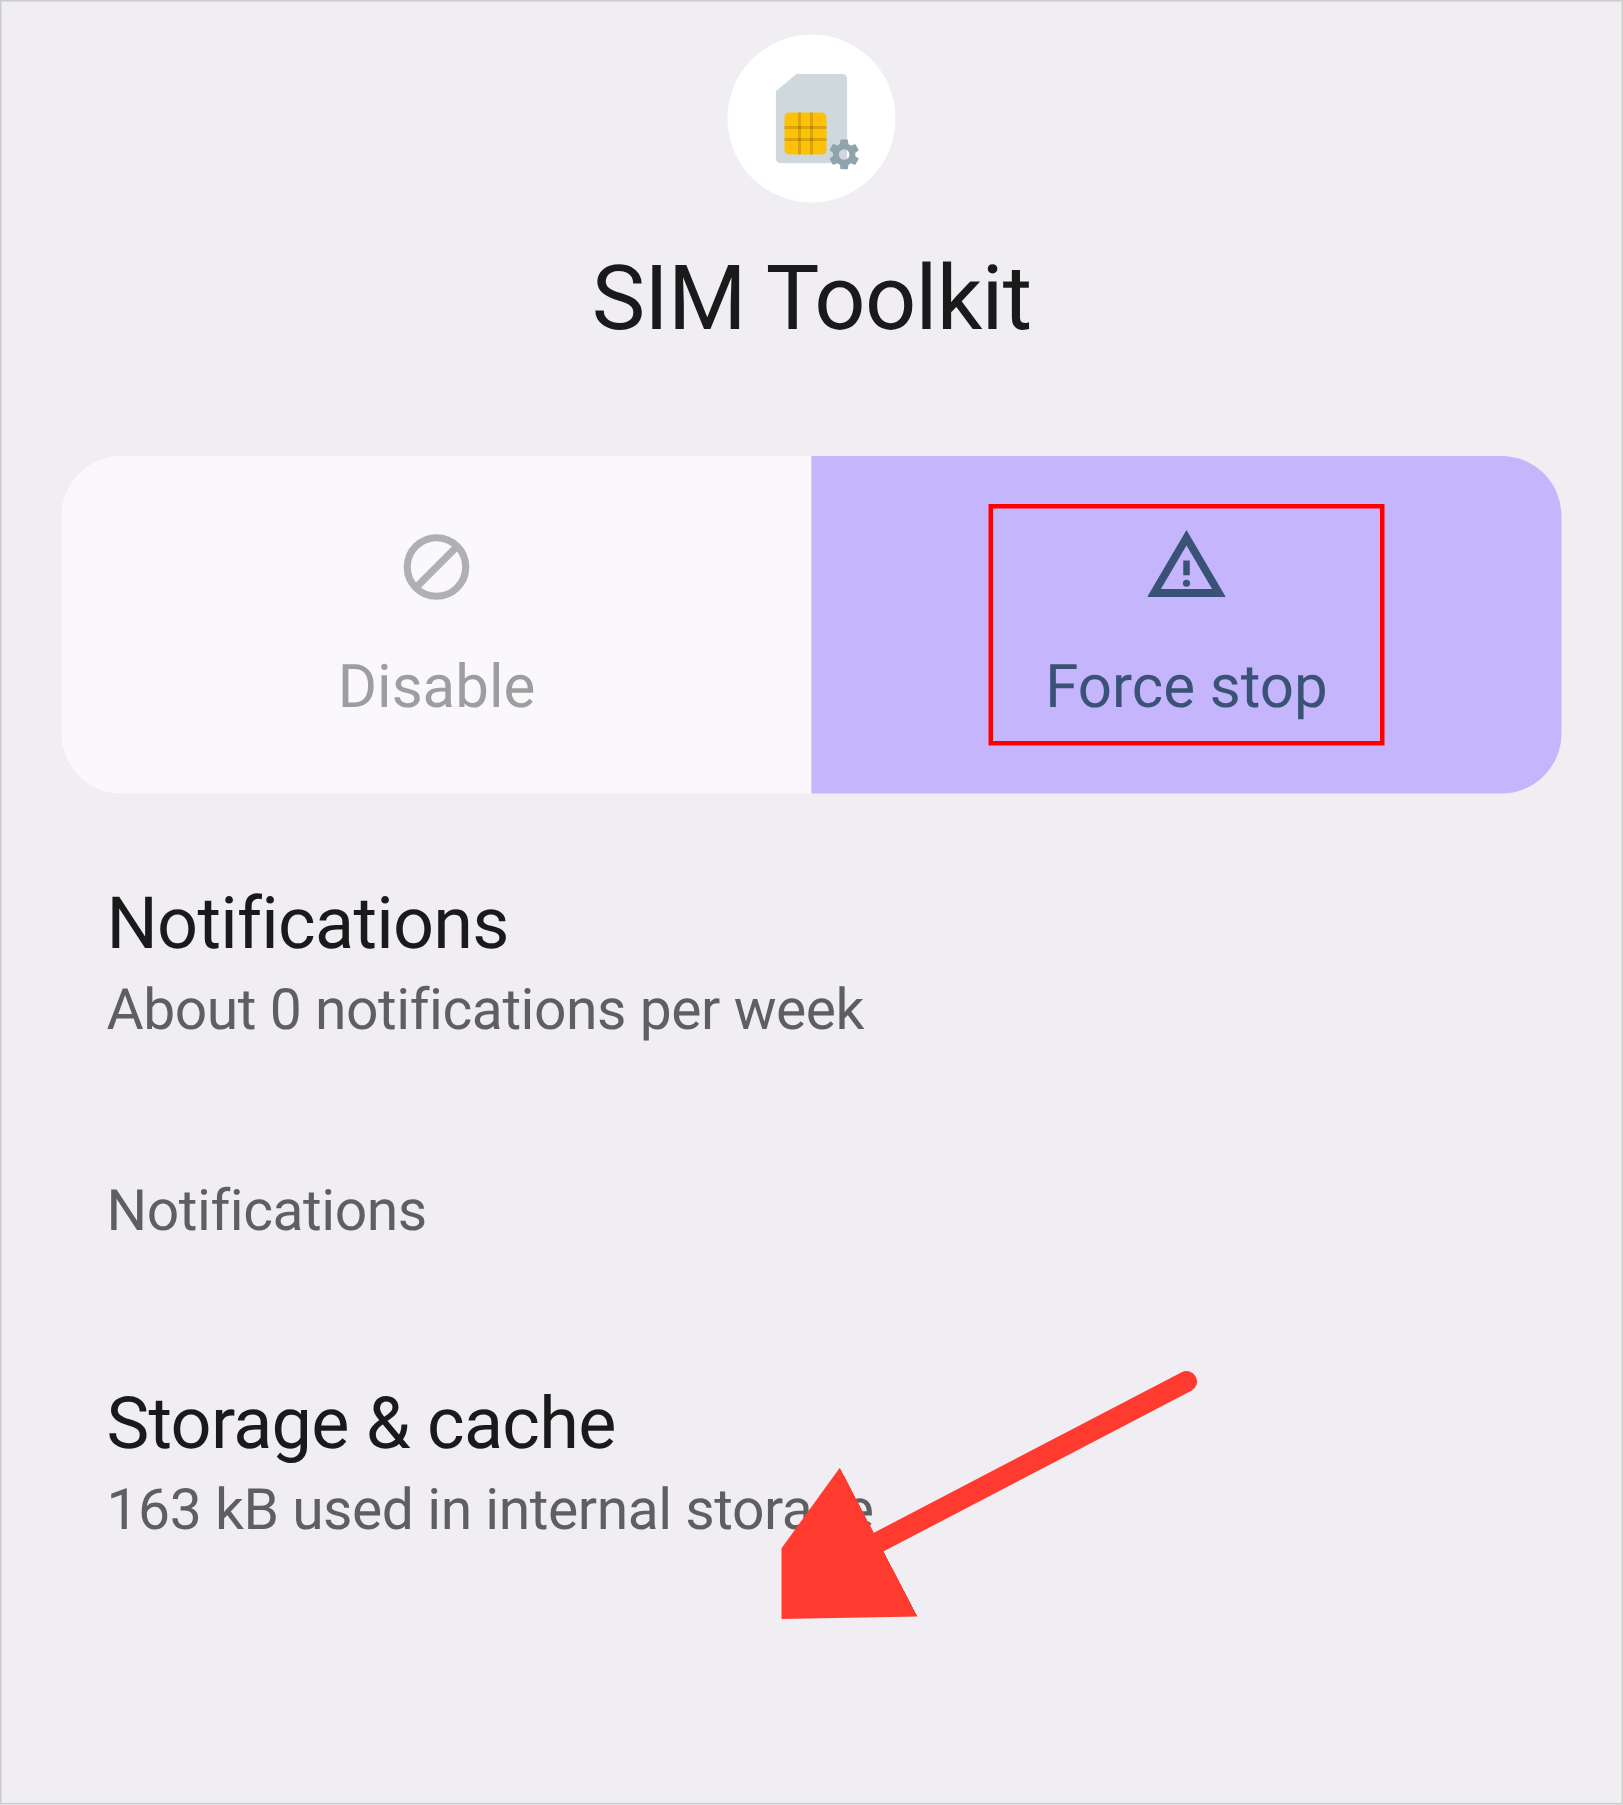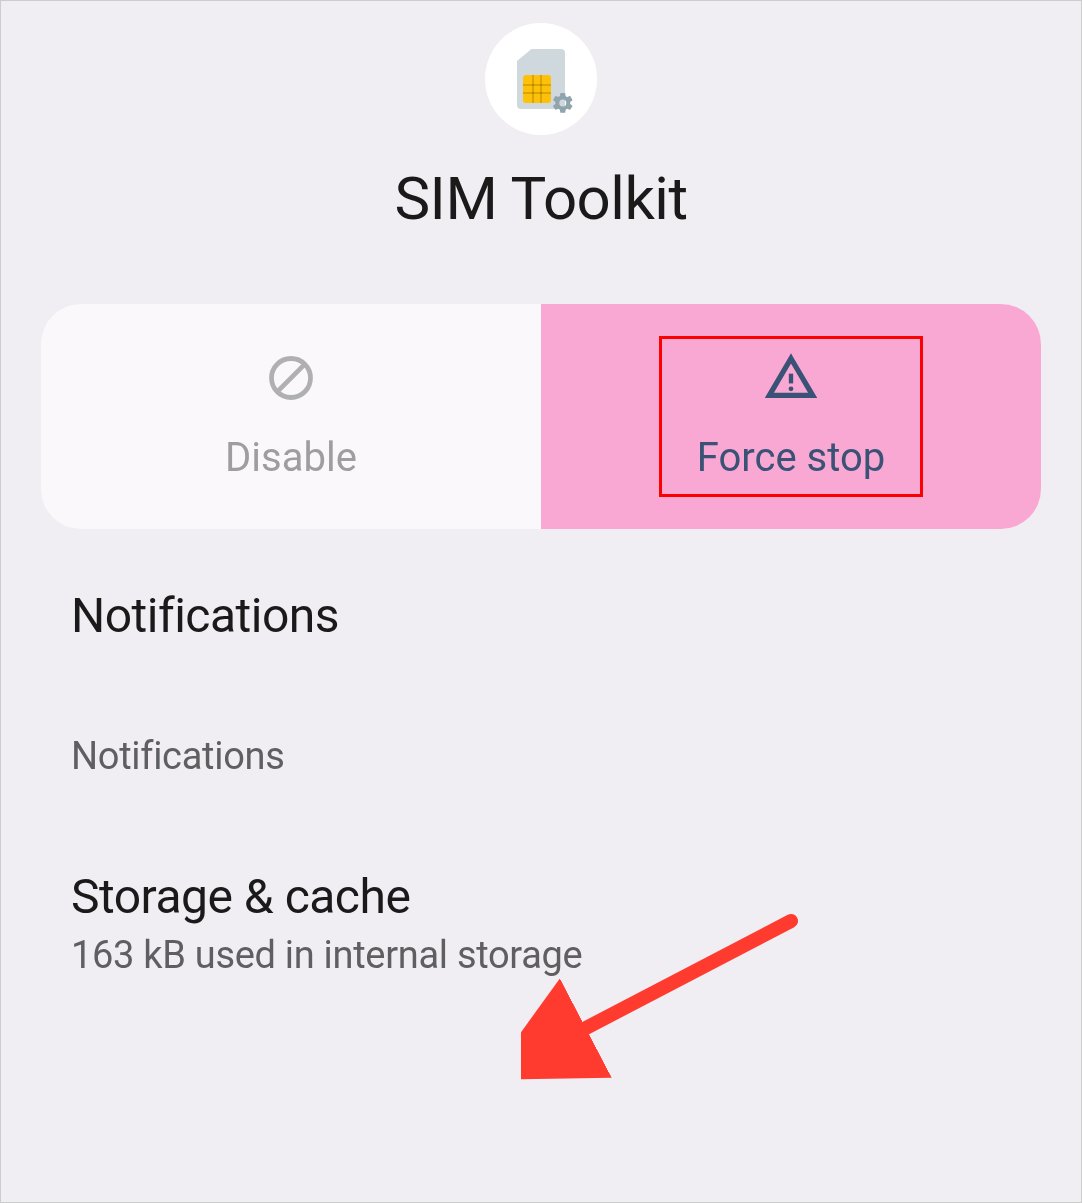--- a/index.html
+++ b/index.html
@@ -88,21 +88,21 @@
     align-items: center;
     justify-content: center;
     gap: 30px;
     position: relative;
   }
   .action-btn.left {
     border-radius: 40px 0 0 40px;
   }
   .action-btn.right {
     border-radius: 0 40px 40px 0;
-    background: #f9a8d4;
+    background: #c4b5fd;
   }
   .divider {
     position: absolute;
     left: 50%;
     top: 0;
     bottom: 0;
     width: 1px;
     background: #e0dee3;
   }
   .highlight-box {
@@ -185,20 +185,21 @@
         </svg>
       </span>
       <span class="action-label enabled-label">Force stop</span>
     </div>
   </div>
 
   <div class="settings-list">
 
     <div class="setting-item">
       <div class="setting-title">Notifications</div>
+      <div class="setting-sub">About 0 notifications per week</div>
     </div>
 
     <div class="setting-item">
       <div class="setting-sub">Notifications</div>
     </div>
 
     <div class="setting-item" style="margin-bottom:0;">
       <div class="setting-title">Storage &amp; cache</div>
       <div class="setting-sub">163 kB used in internal storage</div>
     </div>

